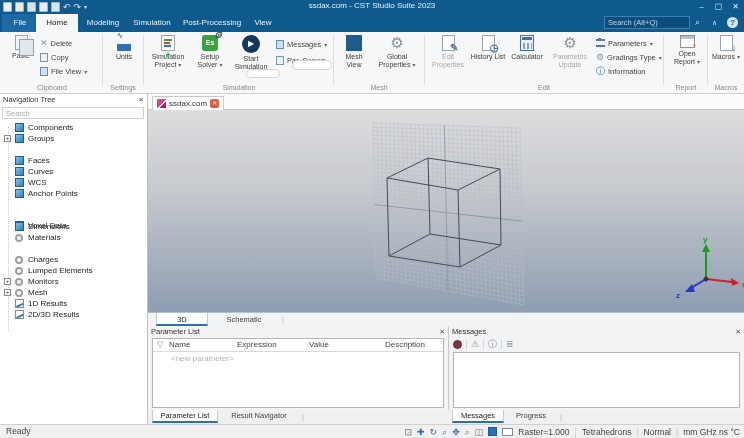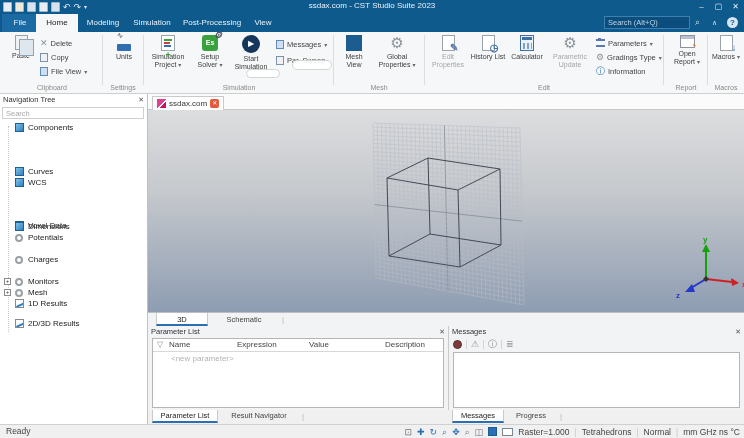--- a/index.html
+++ b/index.html
@@ -290,59 +290,76 @@
 
 <div id="navpanel" class="abs">
   <div class="ph">Navigation Tree</div>
   <span class="pclose">✕</span>
   <input id="navsearch" placeholder="Search" style="">
   <div id="tree">
     <div class="trow" style="top:0px">
         <span class="tico cube"></span>
         <span class="tlabel">Components</span>
       </div>
+    <div class="trow" style="top:11px">
+        <span class="texp">+</span>
+        <span class="tico cube"></span>
+        <span class="tlabel">Groups</span>
+      </div>
+    <div class="trow" style="top:33px">
+        <span class="tico cube"></span>
+        <span class="tlabel">Faces</span>
+      </div>
     <div class="trow" style="top:44px">
         <span class="tico cube"></span>
         <span class="tlabel">Curves</span>
       </div>
     <div class="trow" style="top:55px">
         <span class="tico cube"></span>
         <span class="tlabel">WCS</span>
+      </div>
+    <div class="trow" style="top:66px">
+        <span class="tico cube"></span>
+        <span class="tlabel">Anchor Points</span>
       </div>
     <div class="trow" style="top:98px">
         <span class="tico cube"></span>
         <span class="tlabel">Voxel Data</span>
       </div>
     <div class="trow" style="top:99px">
         <span class="tico cube"></span>
         <span class="tlabel">Dimensions</span>
       </div>
     <div class="trow" style="top:110px">
         <span class="tico circ"></span>
-        <span class="tlabel">Potentials</span>
+        <span class="tlabel">Materials</span>
       </div>
     <div class="trow" style="top:132px">
         <span class="tico circ"></span>
         <span class="tlabel">Charges</span>
+      </div>
+    <div class="trow" style="top:143px">
+        <span class="tico circ"></span>
+        <span class="tlabel">Lumped Elements</span>
       </div>
     <div class="trow" style="top:154px">
         <span class="texp">+</span>
         <span class="tico circ"></span>
         <span class="tlabel">Monitors</span>
       </div>
     <div class="trow" style="top:165px">
         <span class="texp">+</span>
         <span class="tico circ"></span>
         <span class="tlabel">Mesh</span>
       </div>
     <div class="trow" style="top:176px">
         <span class="tico chart"></span>
         <span class="tlabel">1D Results</span>
       </div>
-    <div class="trow" style="top:196px">
+    <div class="trow" style="top:187px">
         <span class="tico chart"></span>
         <span class="tlabel">2D/3D Results</span>
       </div>
   </div>
 </div>
 
 <div id="doctabbar" class="abs">
   <div class="doctab">
     <span class="cstico"></span>
     <span>ssdax.com</span>

